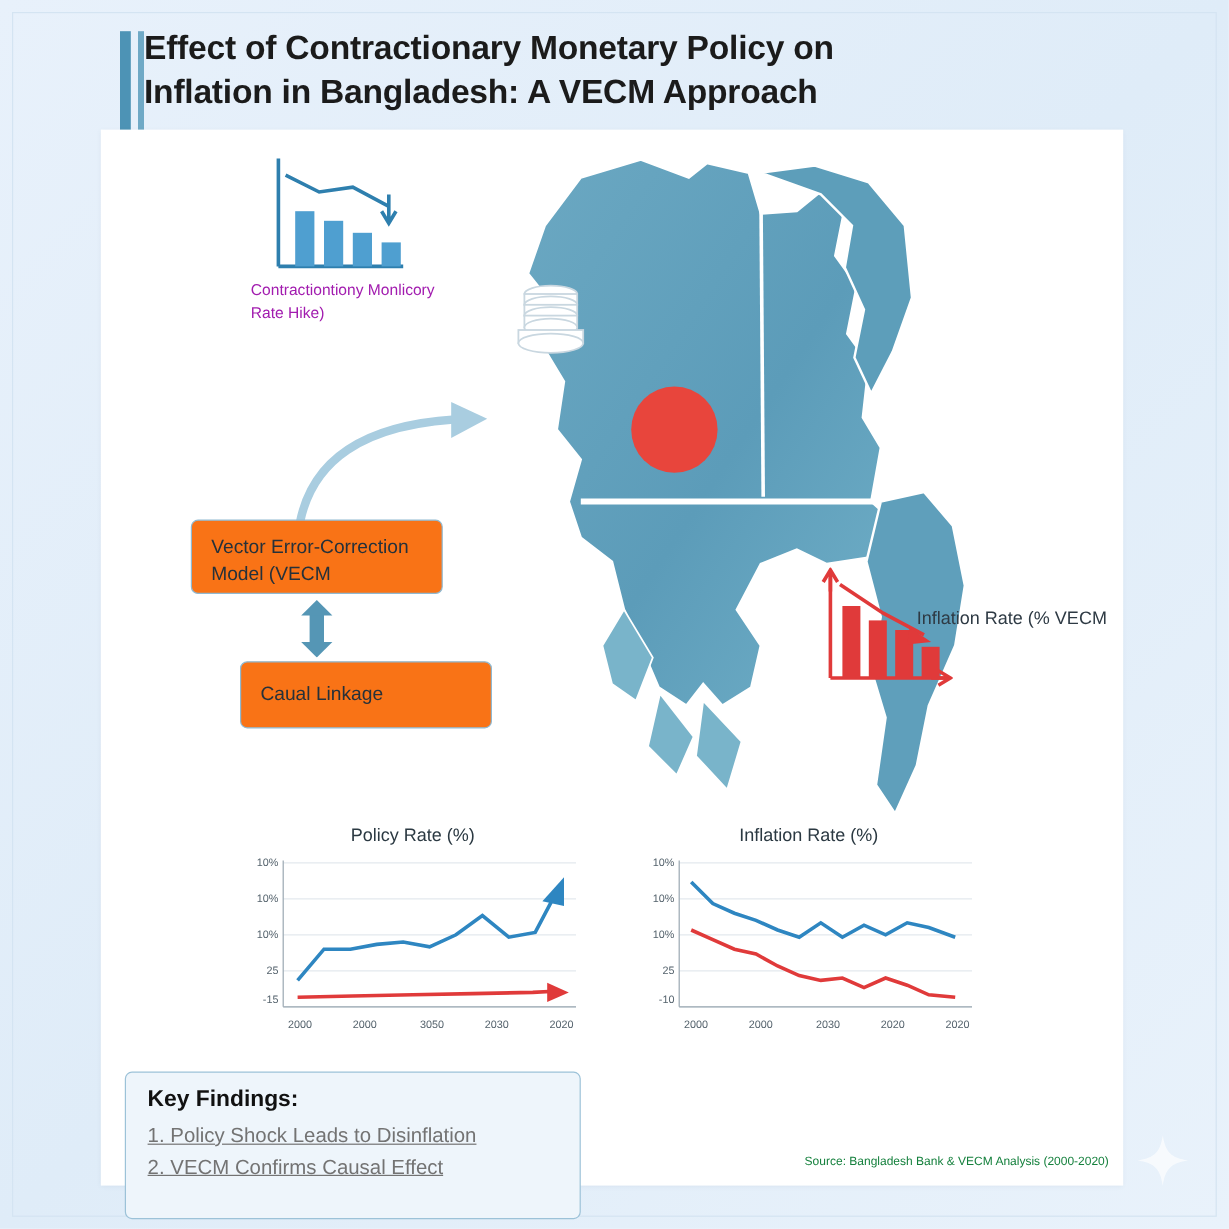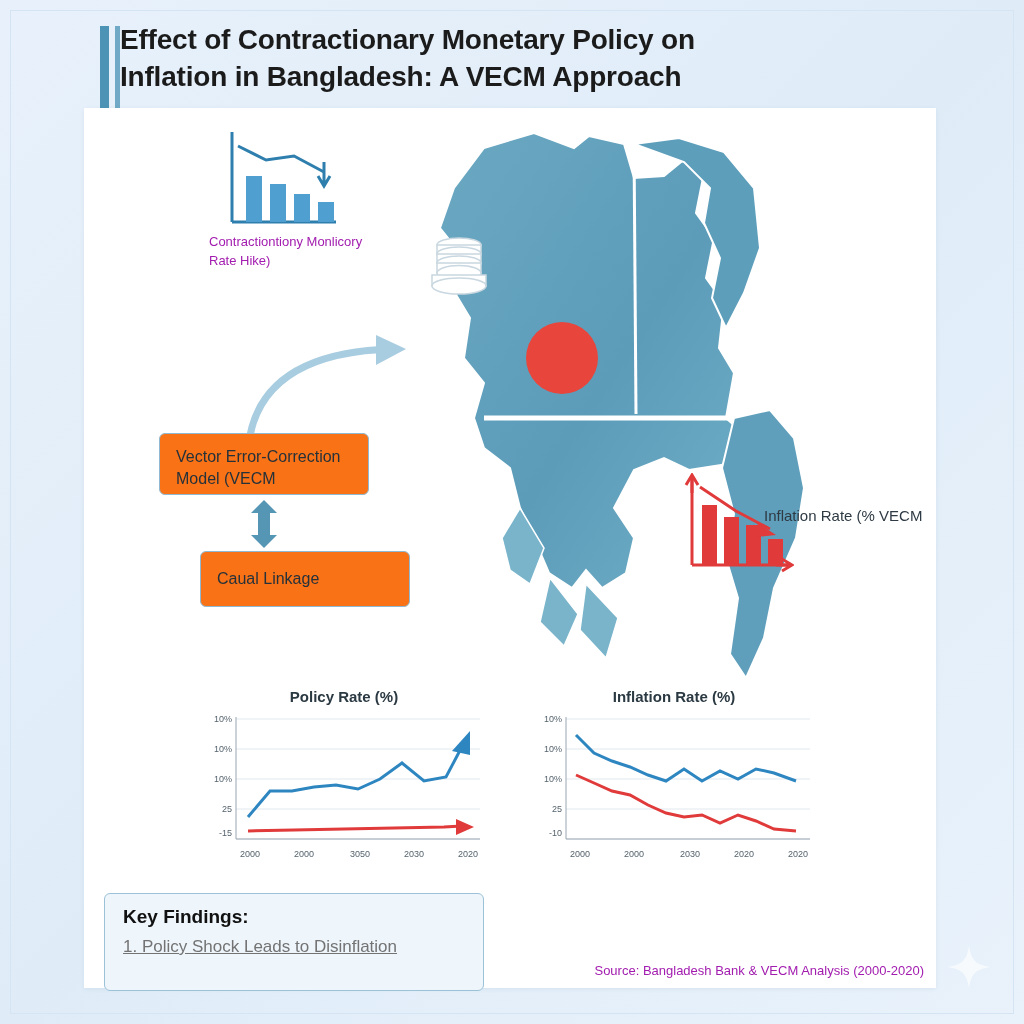--- a/index.html
+++ b/index.html
@@ -172,21 +172,21 @@
   .mini-chart {
     position: absolute;
     width: 300px;
     height: 200px;
   }
   .mini-chart.left { left: 110px; top: 580px; }
   .mini-chart.right { left: 440px; top: 580px; }
   .mini-title {
     text-align: center;
     font-size: 15px;
-    font-weight: bold;
+    font-weight: normal;
     color: #2b3views;
     color: #2b3942;
     margin-bottom: 4px;
   }
   .mini-chart svg { display: block; }
 
   
   .findings {
     position: absolute;
     left: 20px;
@@ -214,22 +214,22 @@
     color: #737373;
     line-height: 1.5;
     text-decoration: underline;
   }
   .source {
     position: absolute;
     left: 470px;
     top: 855px;
     width: 370px;
     text-align: right;
-    font-size: 13px;
-    color: #a21caf;
+    font-size: 10px;
+    color: #15803d;
   }
 
   
   .sparkle {
     position: absolute;
     right: 32px;
     bottom: 34px;
     width: 46px;
     height: 46px;
     opacity: .75;
@@ -403,20 +403,21 @@
       </svg>
     </div>
 
     <div class="source">Source: Bangladesh Bank &amp; VECM Analysis (2000-2020)</div>
   </div>
 
   <div class="findings" style="left:104px; top:893px;">
     <div class="findings-title">Key Findings:</div>
     <ul class="findings-list">
       <li>1. Policy Shock Leads to Disinflation</li>
+      <li>2. VECM Confirms Causal Effect</li>
     </ul>
   </div>
 
   <div class="sparkle">
     <svg width="46" height="46" viewBox="0 0 46 46" xmlns="http://www.w3.org/2000/svg">
       <path d="M23,2 C25,16 30,21 44,23 C30,25 25,30 23,44 C21,30 16,25 2,23 C16,21 21,16 23,2 Z" fill="#ffffff" opacity="0.9"></path>
     </svg>
   </div>
 
 </div>

